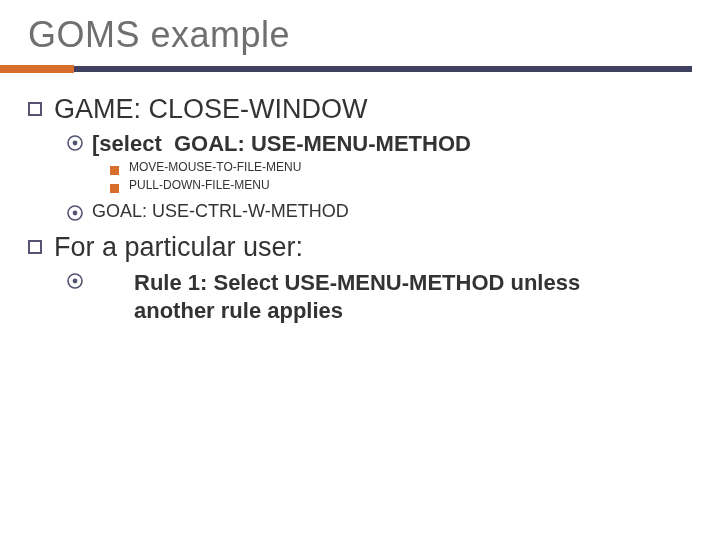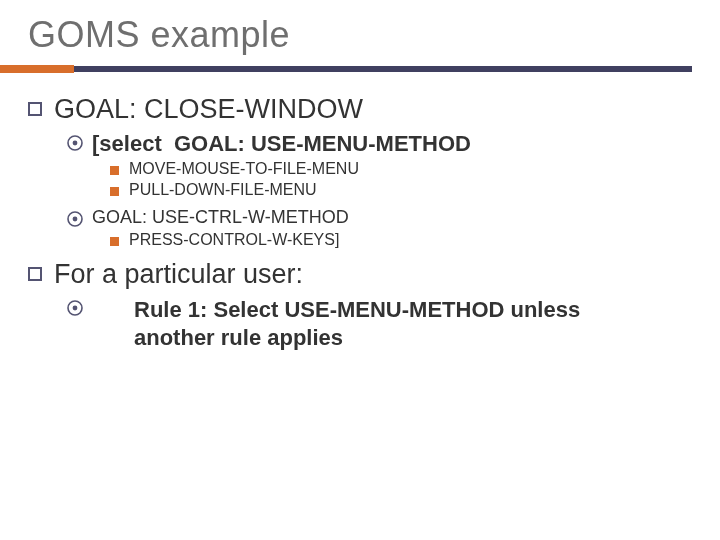--- a/index.html
+++ b/index.html
@@ -13,37 +13,37 @@
   .l1 .b { width: 14px; height: 14px; border: 2px solid #545472; margin-top: 8px; margin-right: 12px; flex: 0 0 auto; }
   .l1 .t { font-size: 27px; color: #333; }
   .l2 { display: flex; align-items: flex-start; margin-left: 38px; margin-top: 4px; margin-bottom: 2px; }
   .l2 .b { width: 18px; height: 18px; margin-top: 3px; margin-right: 8px; flex: 0 0 auto; }
   .l2 .t { font-size: 22px; color: #333; font-weight: bold; }
   .l2b { display: flex; align-items: flex-start; margin-left: 38px; margin-top: 8px; }
   .l2b .b { width: 18px; height: 18px; margin-top: 3px; margin-right: 8px; flex: 0 0 auto; }
   .l2b .t { font-size: 18px; color: #333; }
   .l3 { display: flex; align-items: flex-start; margin-left: 82px; margin-top: 3px; }
   .l3 .b { width: 9px; height: 9px; background: #d86e2b; margin-top: 6px; margin-right: 10px; flex: 0 0 auto; }
-  .l3 .t { font-size: 16px; color: #333; }
+  .l3 .t { font-size: 12px; color: #333; }
   .wrap { margin-left: 38px; margin-right: 10px; }
   .wrap .t { line-height: 1.28; margin-left: 42px; }
   svg.dot { display: block; }
 </style>
 </head>
 <body>
 
 <div class="slide">
   <div class="title">GOMS example</div>
   <div class="rule"></div>
 
   <div class="content">
 
     <div class="l1">
       <div class="b"></div>
-      <div class="t">GOAL: CLOSE-WINDOW</div>
+      <div class="t">GAME: CLOSE-WINDOW</div>
     </div>
 
     <div class="l2">
       <div class="b">
         <svg class="dot" viewBox="0 0 18 18">
             <circle cx="9" cy="9" r="7" fill="none" stroke="#545472" stroke-width="1.6"></circle>
             <circle cx="9" cy="9" r="2.4" fill="#545472"></circle>
           </svg>
       </div>
       <div class="t">[select&nbsp;&nbsp;GOAL: USE-MENU-METHOD</div>
@@ -61,24 +61,20 @@
     <div class="l2b">
       <div class="b">
         <svg class="dot" viewBox="0 0 18 18">
             <circle cx="9" cy="9" r="7" fill="none" stroke="#545472" stroke-width="1.6"></circle>
             <circle cx="9" cy="9" r="2.4" fill="#545472"></circle>
           </svg>
       </div>
       <div class="t">GOAL: USE-CTRL-W-METHOD</div>
     </div>
 
-    <div class="l3">
-      <div class="b"></div>
-      <div class="t">PRESS-CONTROL-W-KEYS]</div>
-    </div>
 
     <div class="l1" style="margin-top:10px;">
       <div class="b"></div>
       <div class="t">For a particular user:</div>
     </div>
 
     <div class="l2 wrap">
       <div class="b">
         <svg class="dot" viewBox="0 0 18 18">
             <circle cx="9" cy="9" r="7" fill="none" stroke="#545472" stroke-width="1.6"></circle>

